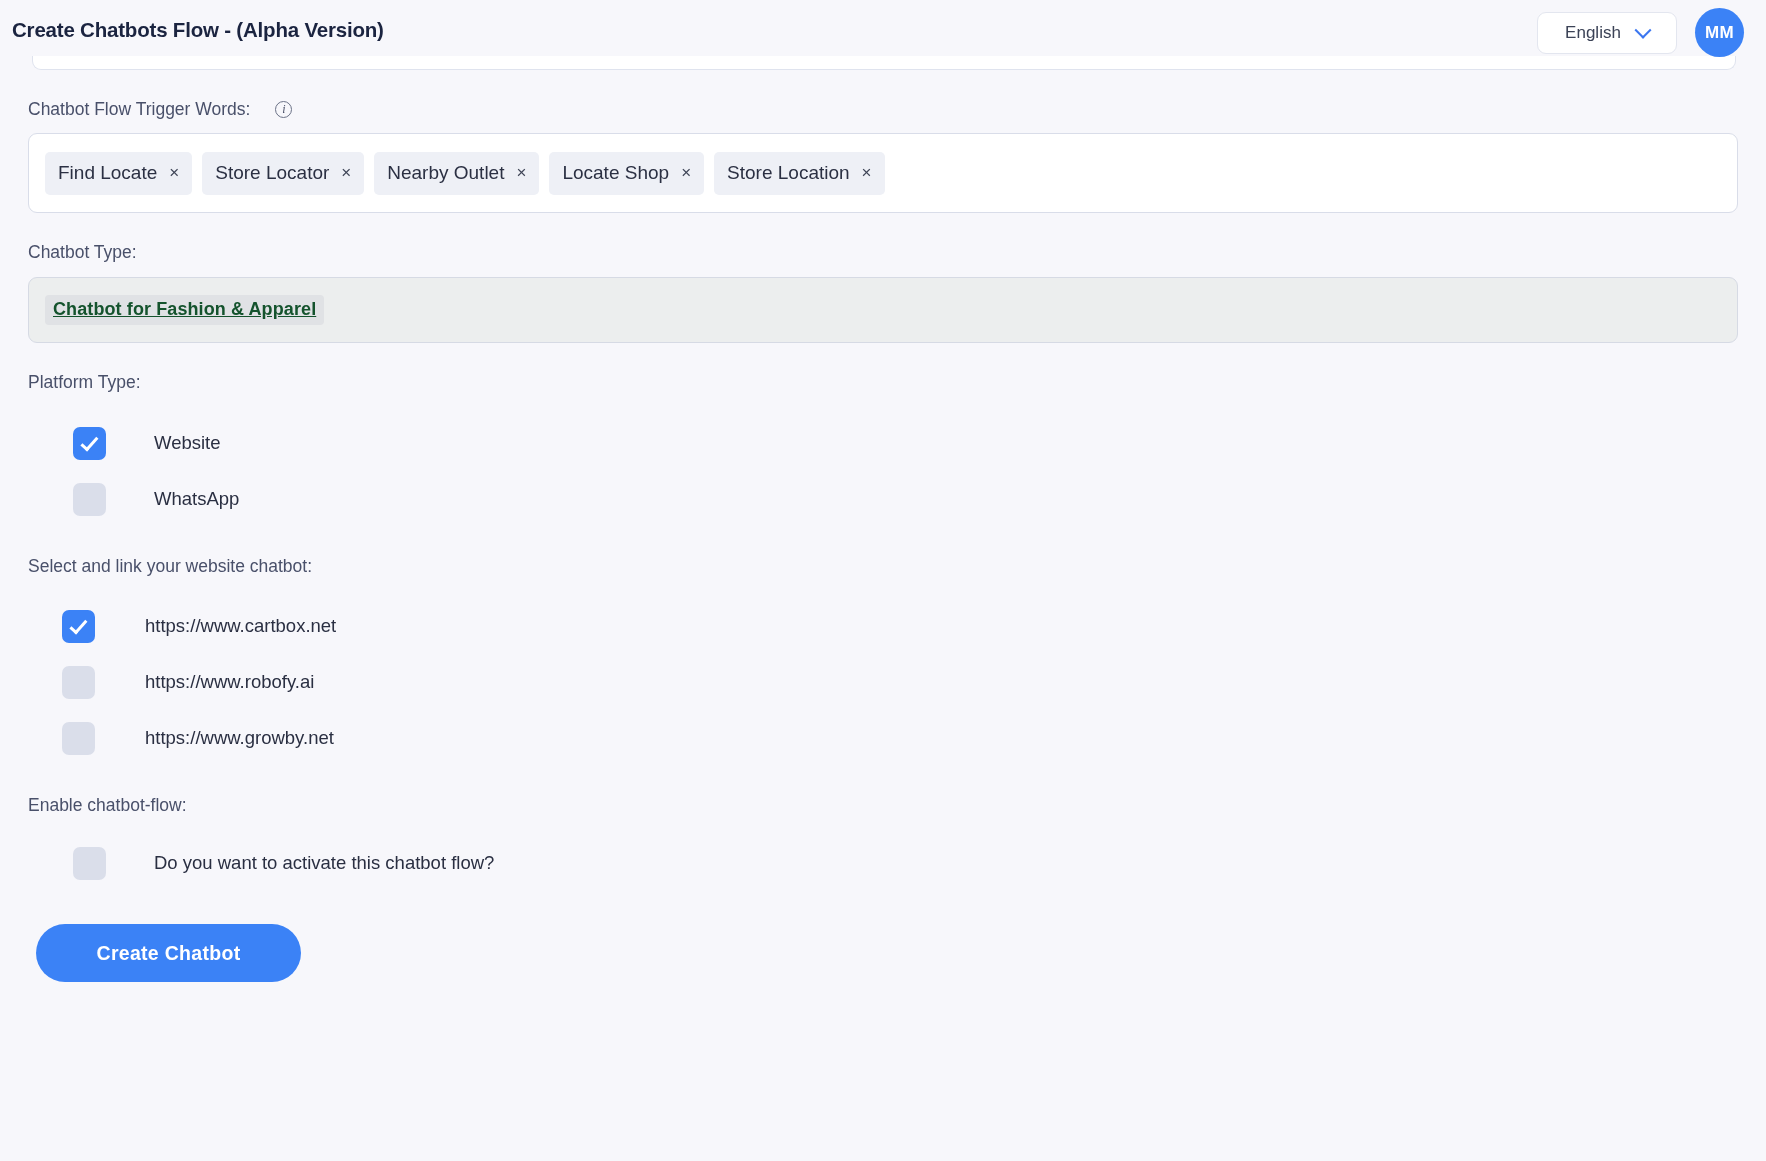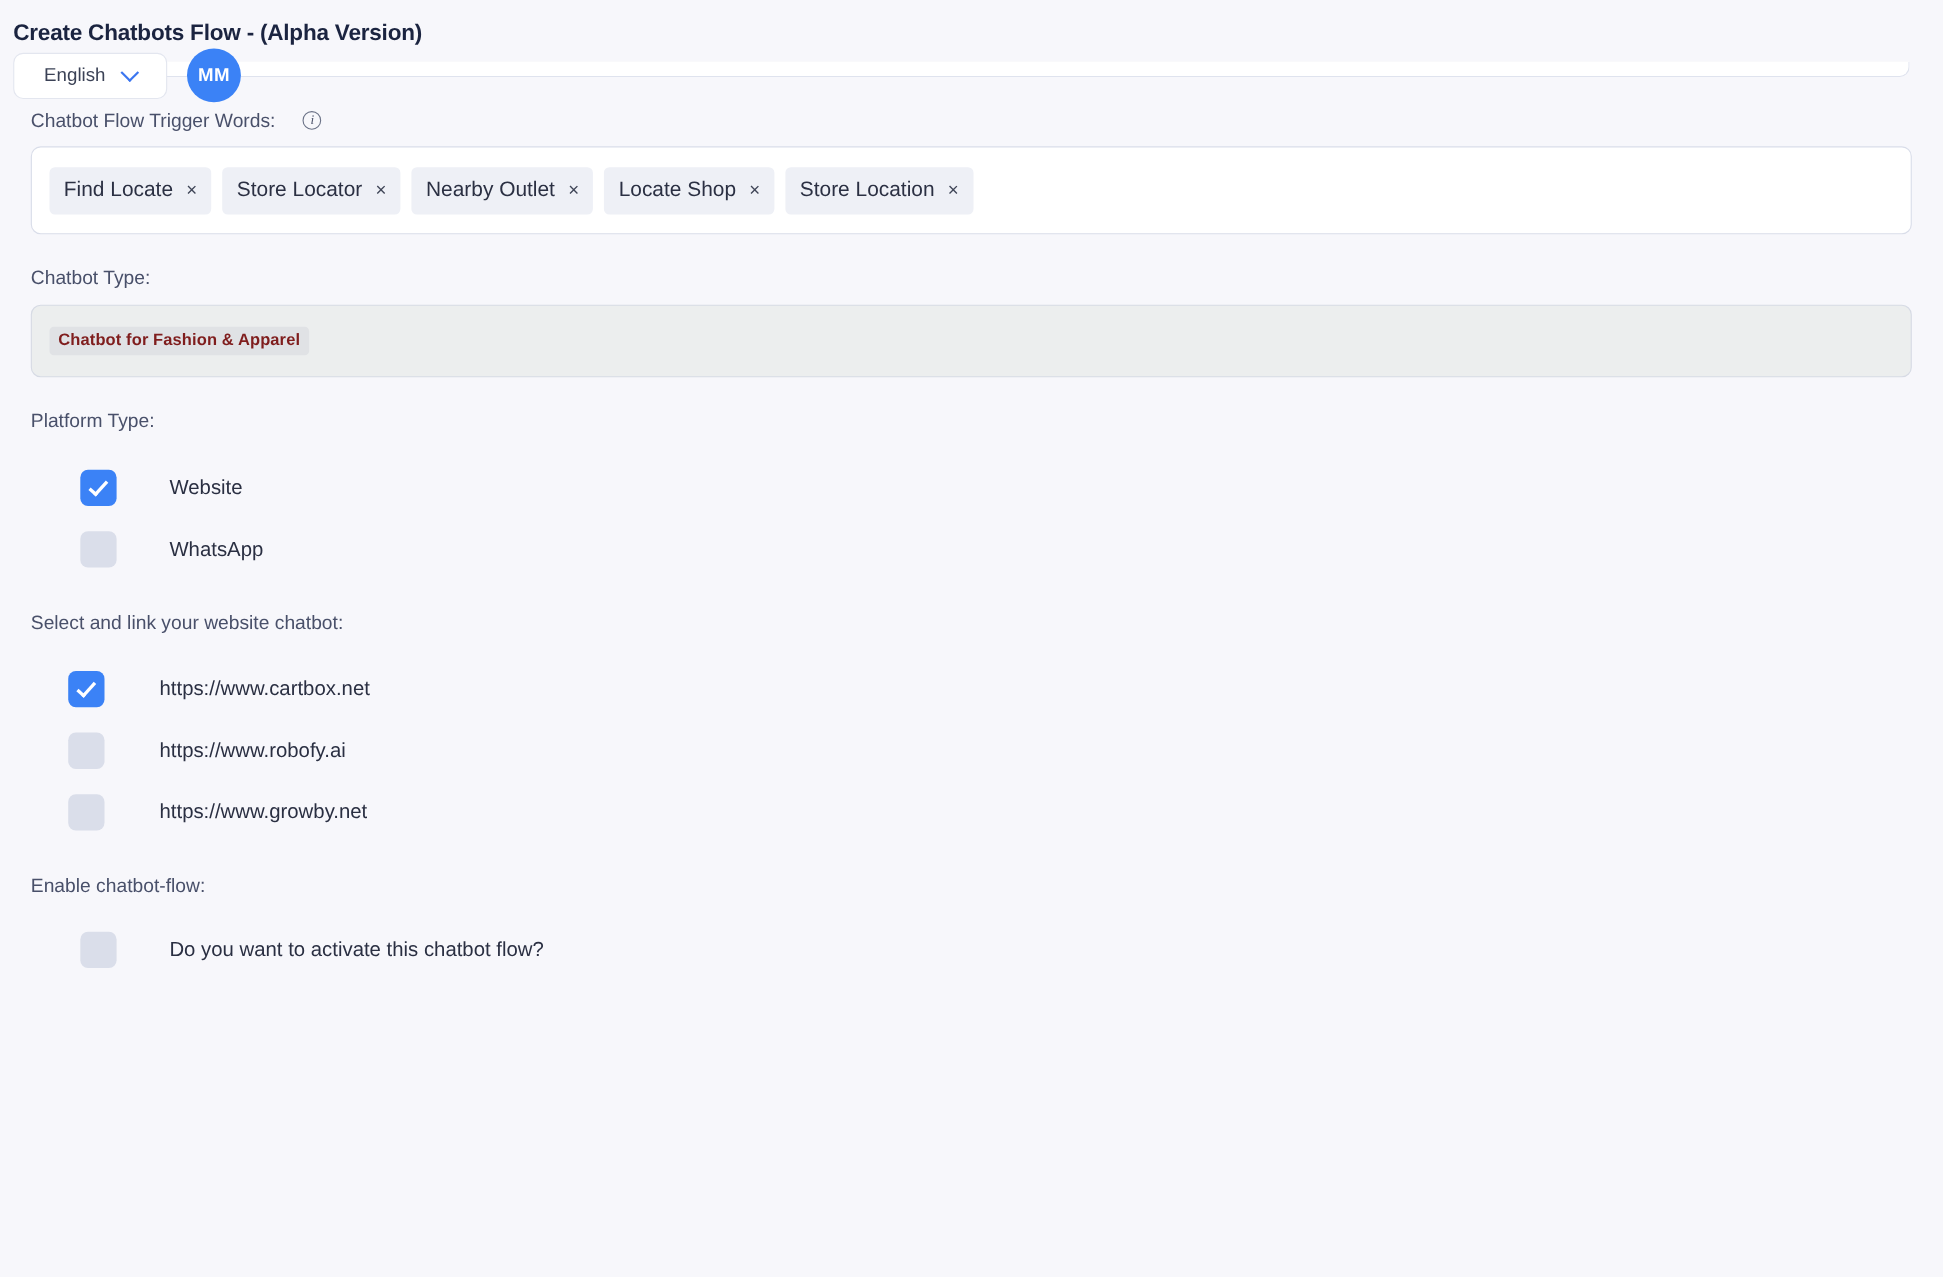--- a/index.html
+++ b/index.html
@@ -16,21 +16,20 @@
   .header {
     position: absolute;
     top: 0; left: 0; right: 0;
     height: 56px;
     display: flex;
     align-items: flex-start;
     justify-content: space-between;
     padding: 8px 20px 0 12px;
     background: #f7f7fb;
     z-index: 5;
-    flex-direction: column;
   }
   .page-title {
     font-size: 20.5px;
     font-weight: bold;
     color: #1b2440;
     letter-spacing: -0.2px;
     line-height: 28px;
     padding-top: 8px;
     white-space: nowrap;
   }
@@ -155,27 +154,28 @@
     margin-top: 13px;
     height: 66px;
     background: #eceeee;
     border: 1px solid #d6dae4;
     border-radius: 9px;
     display: flex;
     align-items: center;
     padding: 0 16px;
   }
   .type-value {
-    font-size: 15px;
+    font-size: 18px;
     font-weight: bold;
-    color: #7f1d1d;
+    color: #14532d;
     background: #e0e2e5;
     border-radius: 4px;
     padding: 4px 8px 5px 8px;
     letter-spacing: 0.1px;
+    text-decoration: underline;
   }
 
   
   .cb-row {
     display: flex;
     align-items: center;
     cursor: pointer;
   }
   .cb {
     width: 33px; height: 33px;
@@ -331,13 +331,14 @@
   <div class="field-label">
     <span>Enable chatbot-flow:</span>
   </div>
   <div class="enable-rows">
     <div class="cb-row">
       <span class="cb"></span>
       <span class="cb-label">Do you want to activate this chatbot flow?</span>
     </div>
   </div>
 
+  <button class="primary-btn">Create Chatbot</button>
 </div>
 
 </body></html>

